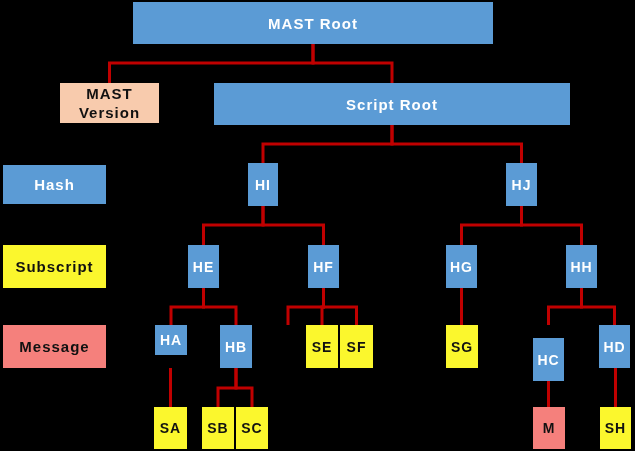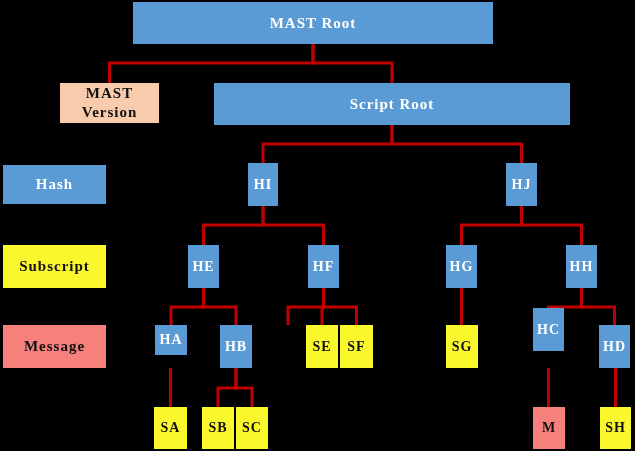--- a/index.html
+++ b/index.html
@@ -1,18 +1,18 @@
 <!DOCTYPE html>
 <html><head>
 <meta charset="utf-8">
 <style>
   html,body{margin:0;padding:0;background:#000;}
   .stage{
     position:relative;width:635px;height:451px;background:#000;overflow:hidden;
-    font-family:Liberation Serif, serif;
+    font-family:Liberation Sans, sans-serif;
   }
   .edges{position:absolute;left:0;top:0;width:635px;height:451px;}
   .edges path{stroke:#C00000;stroke-width:3;fill:none;}
   .node{
     position:absolute;display:flex;align-items:center;justify-content:center;
     text-align:center;font-weight:bold;letter-spacing:1px;
     font-size:14px;color:#000;white-space:pre-line;box-sizing:border-box;
   }
   .node.big{font-size:15px;}
   .blue{background:#5B9BD5;color:#FFFFFF;}
@@ -65,21 +65,21 @@
   <div class="node blue" style="left:308px;top:245px;width:31px;height:43px;">HF</div>
   <div class="node blue" style="left:446px;top:245px;width:31px;height:43px;">HG</div>
   <div class="node blue" style="left:566px;top:245px;width:31px;height:43px;">HH</div>
 
   <div class="node pink row-label" style="left:3px;top:325px;width:103px;height:43px;">Message</div>
   <div class="node blue" style="left:155px;top:325px;width:32px;height:30px;">HA</div>
   <div class="node blue" style="left:220px;top:325px;width:32px;height:43px;">HB</div>
   <div class="node yellow" style="left:306px;top:325px;width:32px;height:43px;">SE</div>
   <div class="node yellow" style="left:340px;top:325px;width:33px;height:43px;">SF</div>
   <div class="node yellow" style="left:446px;top:325px;width:32px;height:43px;">SG</div>
-  <div class="node blue" style="left:533px;top:308px;width:31px;height:43px;">HC</div>
+  <div class="node blue" style="left:533px;top:338px;width:31px;height:43px;">HC</div>
   <div class="node blue" style="left:599px;top:325px;width:31px;height:43px;">HD</div>
 
   <div class="node yellow" style="left:154px;top:407px;width:33px;height:42px;">SA</div>
   <div class="node yellow" style="left:202px;top:407px;width:32px;height:42px;">SB</div>
   <div class="node yellow" style="left:236px;top:407px;width:32px;height:42px;">SC</div>
   <div class="node pink" style="left:533px;top:407px;width:32px;height:42px;">M</div>
   <div class="node yellow" style="left:600px;top:407px;width:31px;height:42px;">SH</div>
 
 </div>
 

